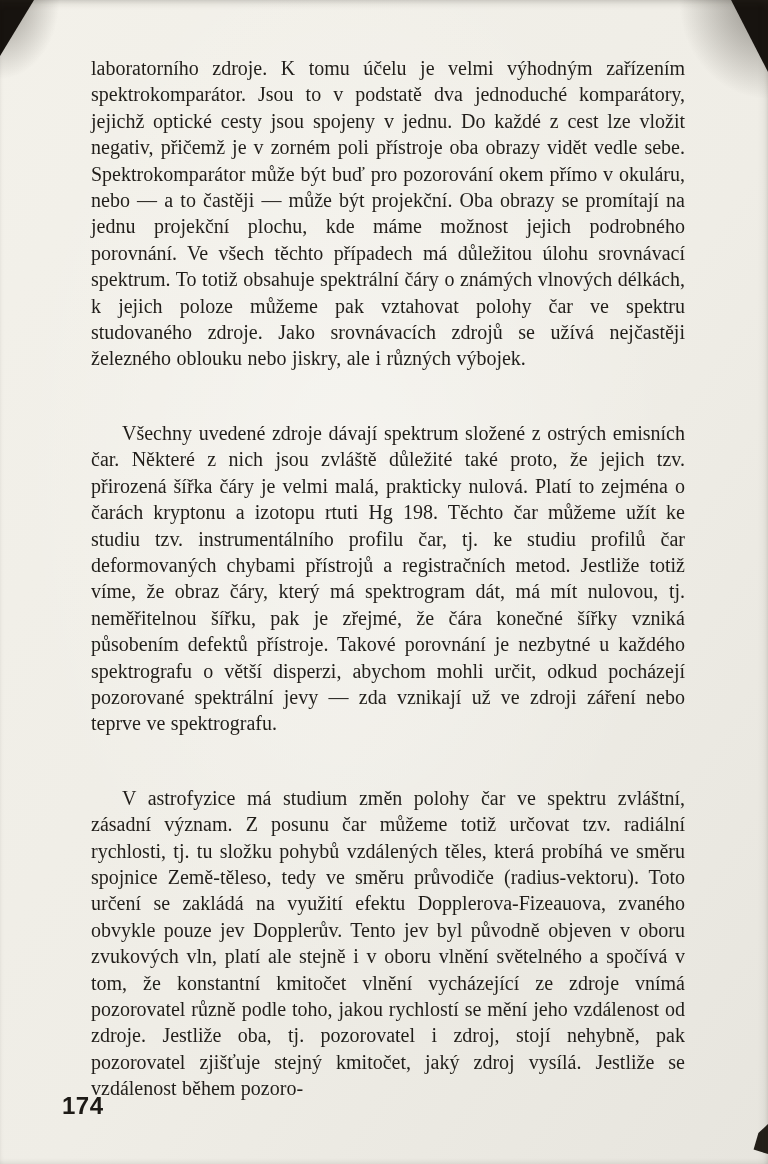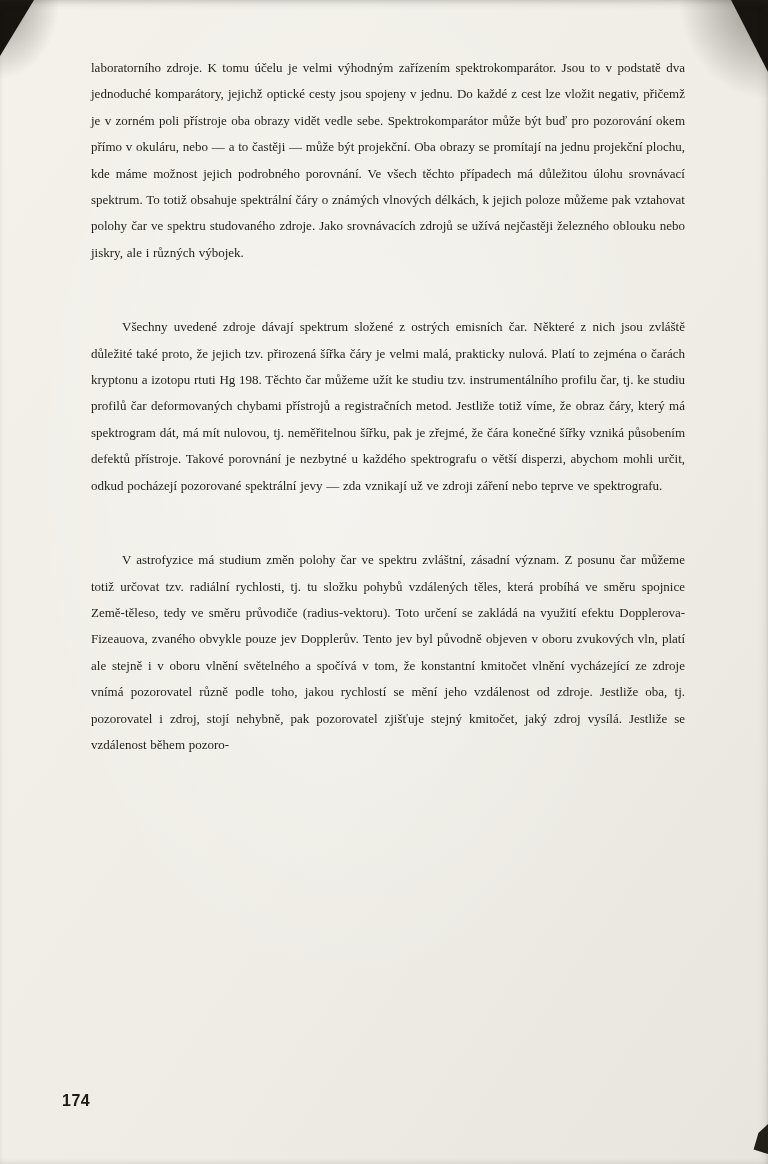--- a/index.html
+++ b/index.html
@@ -28,34 +28,34 @@
                 inset -6px 0 12px -8px rgba(60,55,45,0.25),
                 inset 0 -4px 8px -6px rgba(60,55,45,0.2);
     pointer-events: none;
   }
   .text-block {
     position: absolute;
     left: 91px;
     top: 55px;
     width: 594px;
     color: #211e1a;
-    font-size: 13px;
+    font-size: 20px;
     line-height: 26.4px;
     text-align: justify;
     word-spacing: 0.5px;
   }
   .text-block p { margin: 0; }
   .text-block p.indent { text-indent: 31px; margin-top: 48px; }
   .page-number {
     position: absolute;
     left: 62px;
     top: 1092px;
     font-family: "Liberation Sans", "DejaVu Sans", sans-serif;
     font-weight: bold;
-    font-size: 16px;
+    font-size: 24px;
     color: #1d1a16;
     letter-spacing: 0.5px;
   }
   .artifact { position: absolute; pointer-events: none; }
   .artifact.tl {
     left: 0; top: 0; width: 34px; height: 56px;
     background: #17130f;
     clip-path: polygon(0 0, 100% 0, 0 100%);
     filter: blur(0.4px);
   }

